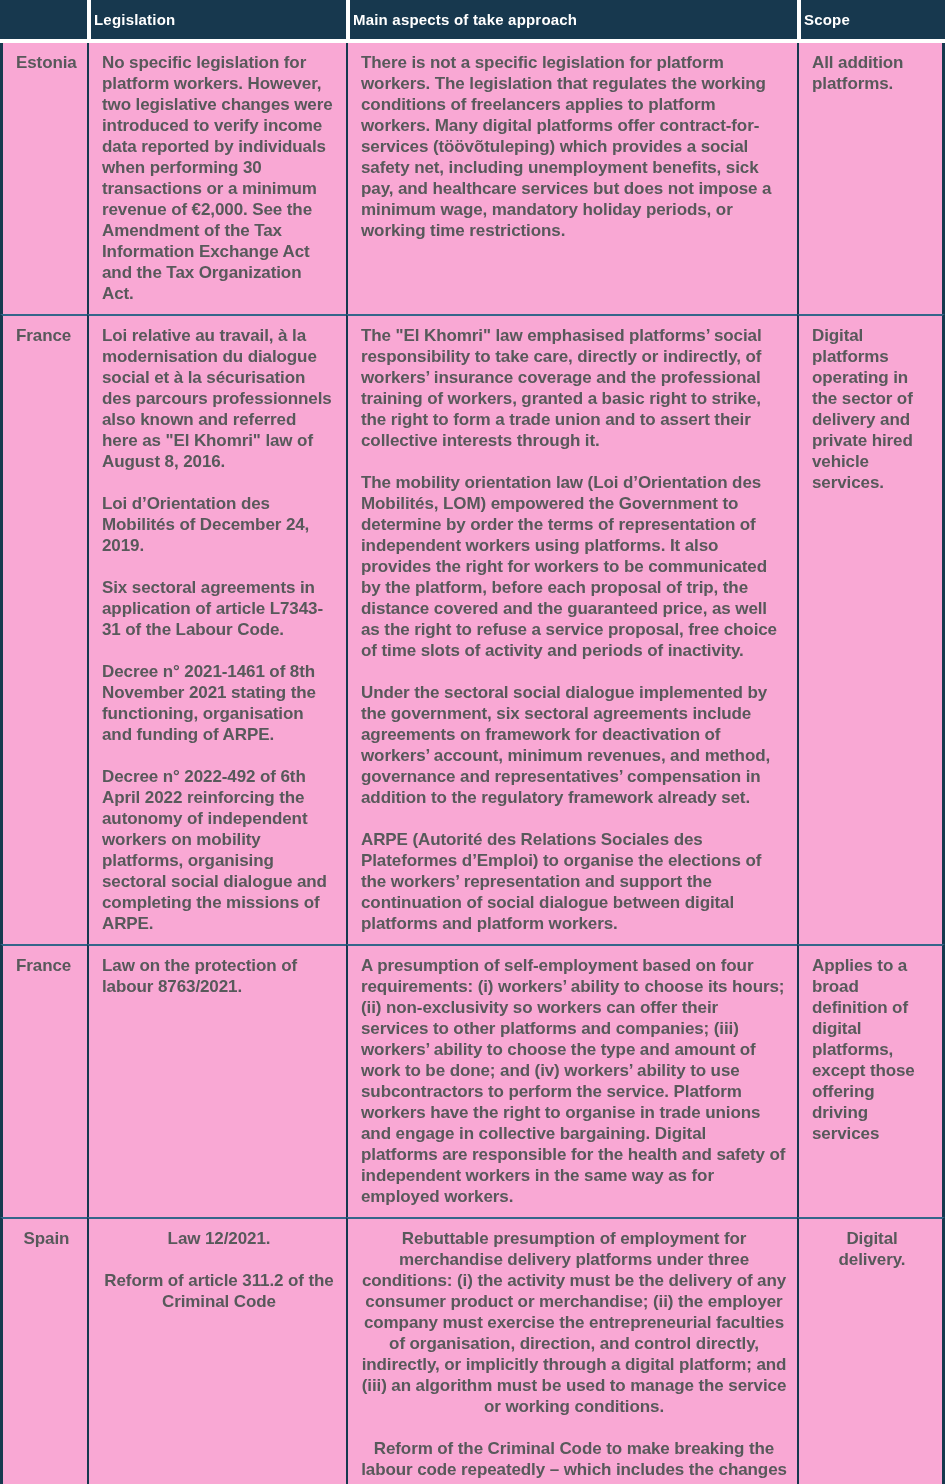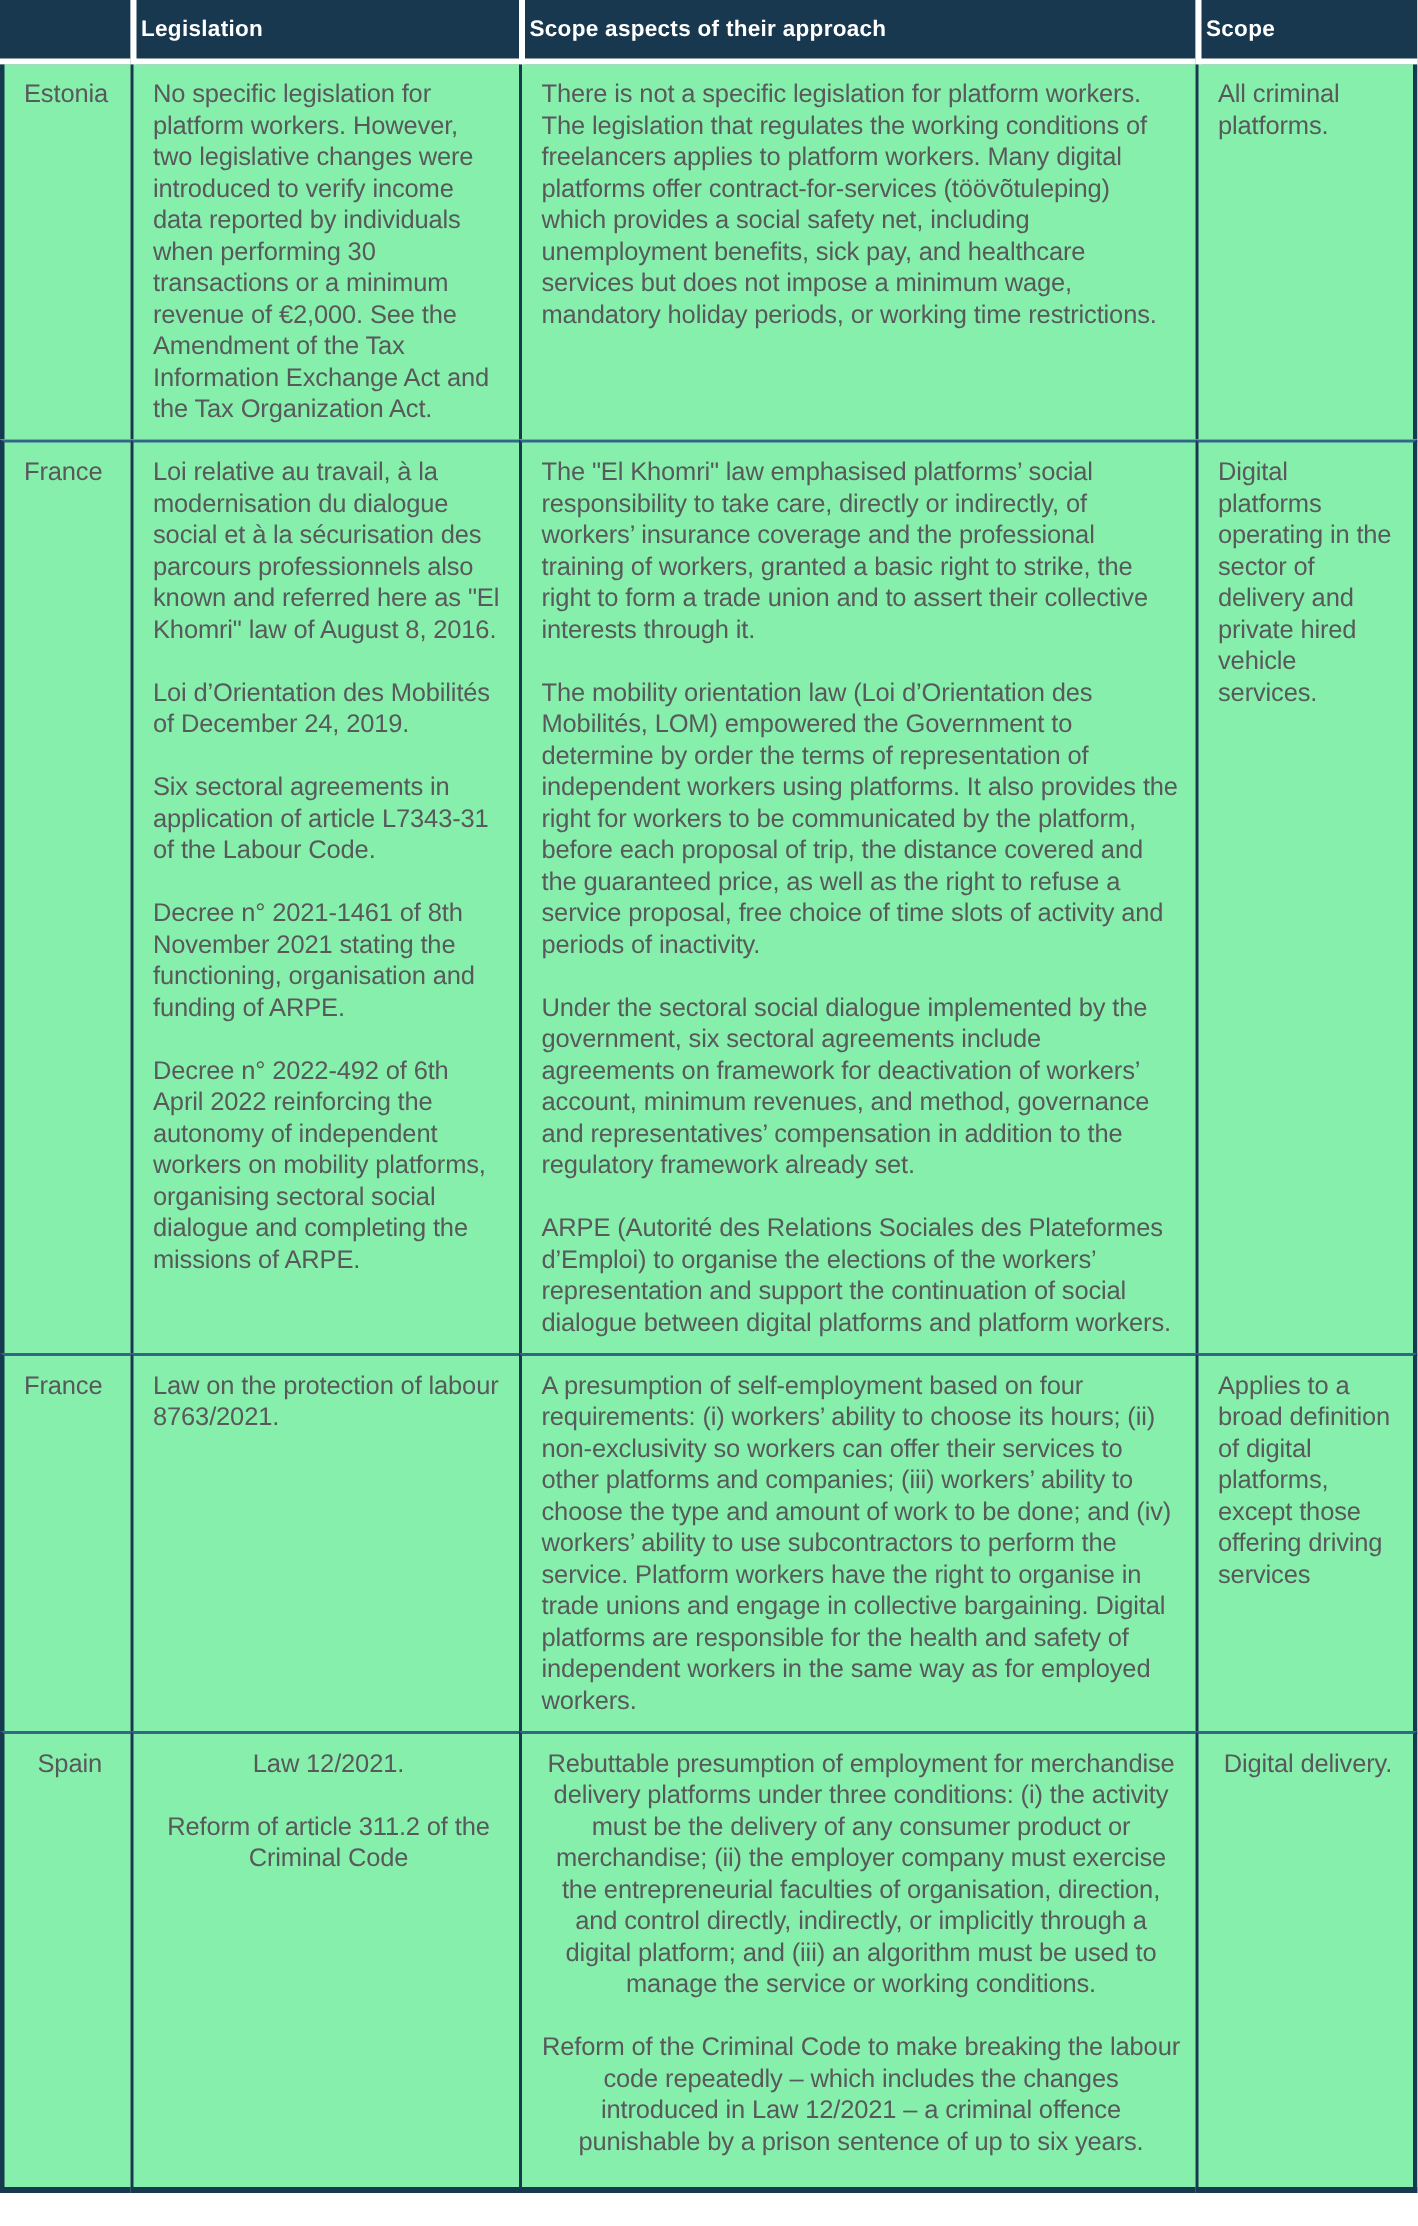--- a/index.html
+++ b/index.html
@@ -36,21 +36,22 @@
     border-bottom:4px solid #fff;
   }
   thead th + th{border-left:4px solid #fff;}
   tbody td{
     vertical-align:top;
     padding:9px 10px 10px 13px;
     font-size:17px;
     line-height:21px;
     letter-spacing:-0.1px;
     border-left:2px solid var(--border-dark);
-    background:#86efac;
+    background:#f9a8d4;
+    font-weight:bold;
   }
   tbody td:first-child{border-left:3px solid var(--border-dark);}
   tbody td:last-child{border-right:3px solid var(--border-dark);}
   tbody tr + tr td{border-top:2px solid var(--border-light);}
   tbody tr:last-child td{border-bottom:4px solid var(--border-dark);}
   tbody tr:nth-child(1){height:246px;}
   tbody tr:nth-child(2){height:554px;}
   tbody tr:nth-child(3){height:247px;}
   tbody tr:nth-child(4){height:308px;text-align:center;}
   td p{margin:0 0 21px 0;}
@@ -64,37 +65,37 @@
   <colgroup>
     <col style="width:87px">
     <col style="width:259px">
     <col style="width:451px">
     <col style="width:148px">
   </colgroup>
   <thead>
     <tr>
       <th></th>
       <th>Legislation</th>
-      <th>Scope aspects of their approach</th>
+      <th>Main aspects of take approach</th>
       <th>Scope</th>
     </tr>
   </thead>
   <tbody>
       <tr>
         <td class="col-country">
           <p>Estonia</p>
         </td>
         <td class="col-legislation">
           <p>No specific legislation for platform workers. However, two legislative changes were introduced to verify income data reported by individuals when performing 30 transactions or a minimum revenue of €2,000. See the Amendment of the Tax Information Exchange Act and the Tax Organization Act.</p>
         </td>
         <td class="col-aspects">
           <p>There is not a specific legislation for platform workers. The legislation that regulates the working conditions of freelancers applies to platform workers. Many digital platforms offer contract-for-services (töövõtuleping) which provides a social safety net, including unemployment benefits, sick pay, and healthcare services but does not impose a minimum wage, mandatory holiday periods, or working time restrictions.</p>
         </td>
         <td class="col-scope">
-          <p>All criminal platforms.</p>
+          <p>All addition platforms.</p>
         </td>
       </tr>
       <tr>
         <td class="col-country">
           <p>France</p>
         </td>
         <td class="col-legislation">
           <p>Loi relative au travail, à la modernisation du dialogue social et à la sécurisation des parcours professionnels also known and referred here as "El Khomri" law of August 8, 2016.</p>
           <p>Loi d’Orientation des Mobilités of December 24, 2019.</p>
           <p>Six sectoral agreements in application of article L7343-31 of the Labour Code.</p>

